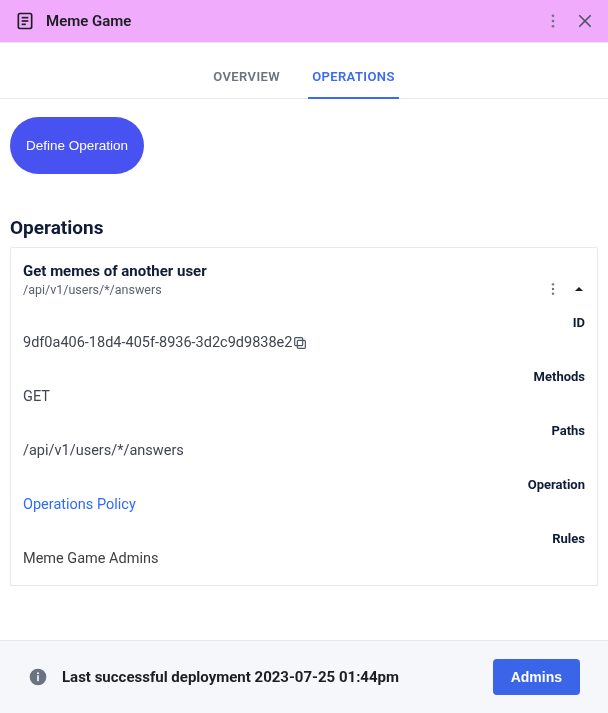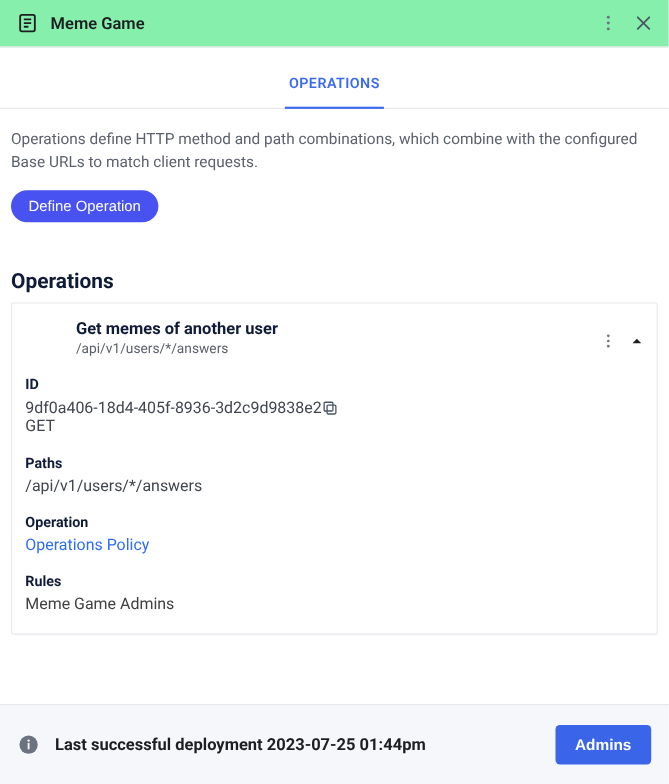--- a/index.html
+++ b/index.html
@@ -10,21 +10,21 @@
     body {
       font-family: -apple-system, BlinkMacSystemFont, "Segoe UI", Roboto, Helvetica, Arial, sans-serif;
       width: 608px;
       height: 713px;
       background: #fff;
       color: #1c1e21;
       overflow: hidden;
       position: relative;
     }
     .header {
-      background: #86efac;
+      background: #f0abfc;
       border-bottom: 1px solid #e6e8eb;
       padding: 10px 14px;
       display: flex;
       align-items: center;
       justify-content: space-between;
     }
     .header-left {
       display: flex;
       align-items: center;
       gap: 10px;
@@ -89,21 +89,21 @@
       color: #5b616e;
       line-height: 1.5;
       margin-bottom: 14px;
     }
     .define-op-btn {
       background: #5159f2;
       color: #fff;
       border: none;
       font-size: 13.5px;
       font-weight: 500;
-      padding: 7px 16px;
+      padding: 21px 16px;
       border-radius: 999px;
       cursor: pointer;
     }
     
     .define-op-btn { background: #4852f0; }
     .section-title {
       font-size: 19px;
       font-weight: 700;
       color: #0f1b37;
       margin-top: 42px;
@@ -111,22 +111,21 @@
     }
     .card {
       border: 1px solid #e6e8eb;
       border-radius: 2px;
       padding: 14px 12px 18px 12px;
       margin-top: 4px;
     }
     .card-header {
       display: flex;
       justify-content: space-between;
-      align-items: center;
-      margin-left: 46px;
+      align-items: flex-end;
     }
     .card-title {
       font-size: 15px;
       font-weight: 700;
       color: #0f1b37;
       margin-bottom: 2px;
     }
     .card-subtitle {
       font-size: 12.5px;
       color: #5b616e;
@@ -137,20 +136,21 @@
       gap: 12px;
       color: #5b616e;
       padding-top: 4px;
     }
     .field-label {
       font-size: 13px;
       font-weight: 700;
       color: #0f1b37;
       margin-top: 18px;
       margin-bottom: 4px;
+      text-align: right;
     }
     .field-label:first-of-type {
       margin-top: 20px;
     }
     .field-value {
       font-size: 14.5px;
       color: #404550;
     }
     .id-row {
       display: flex;
@@ -170,21 +170,21 @@
       font-size: 14.5px;
       color: #404040;
     }
     .footer {
       position: absolute;
       left: 0;
       right: 0;
       bottom: 0;
       background: #f5f7fa;
       border-top: 1px solid #e6e8eb;
-      padding: 18px 16px;
+      padding: 18px 28px;
       display: flex;
       align-items: center;
       justify-content: space-between;
     }
     .footer-left {
       display: flex;
       align-items: center;
       gap: 14px;
     }
     .footer-text {
@@ -230,25 +230,25 @@
     <span class="icon-btn">
       <svg width="18" height="18" viewBox="0 0 24 24" fill="none" stroke="#4b5563" stroke-width="2.2" stroke-linecap="round">
         <line x1="5" y1="5" x2="19" y2="19"></line>
         <line x1="19" y1="5" x2="5" y2="19"></line>
       </svg>
     </span>
   </div>
 </div>
 
 <div class="tabs">
+  <div class="tab">OVERVIEW</div>
   <div class="tab active">OPERATIONS</div>
 </div>
 
 <div class="content">
-  <p class="description">Operations define HTTP method and path combinations, which combine with the configured Base URLs to match client requests.</p>
   <button class="define-op-btn">Define Operation</button>
 
   <h2 class="section-title">Operations</h2>
 
   <div class="card">
     <div class="card-header">
       <div>
         <div class="card-title">Get memes of another user</div>
         <div class="card-subtitle">/api/v1/users/*/answers</div>
       </div>
@@ -272,20 +272,21 @@
     <div class="id-row">
       <span class="field-value">9df0a406-18d4-405f-8936-3d2c9d9838e2</span>
       <span class="icon-btn">
         <svg width="16" height="16" viewBox="0 0 24 24" fill="none" stroke="#4b5563" stroke-width="1.8">
           <rect x="8" y="8" width="12" height="12" rx="1.5"></rect>
           <rect x="4" y="4" width="12" height="12" rx="1.5"></rect>
         </svg>
       </span>
     </div>
 
+    <div class="field-label">Methods</div>
     <div class="field-value">GET</div>
 
     <div class="field-label">Paths</div>
     <div class="field-value">/api/v1/users/*/answers</div>
 
     <div class="field-label">Operation</div>
     <div class="link">Operations Policy</div>
 
     <div class="field-label" style="">Rules</div>
     <div class="rules-group">Meme Game Admins</div>

